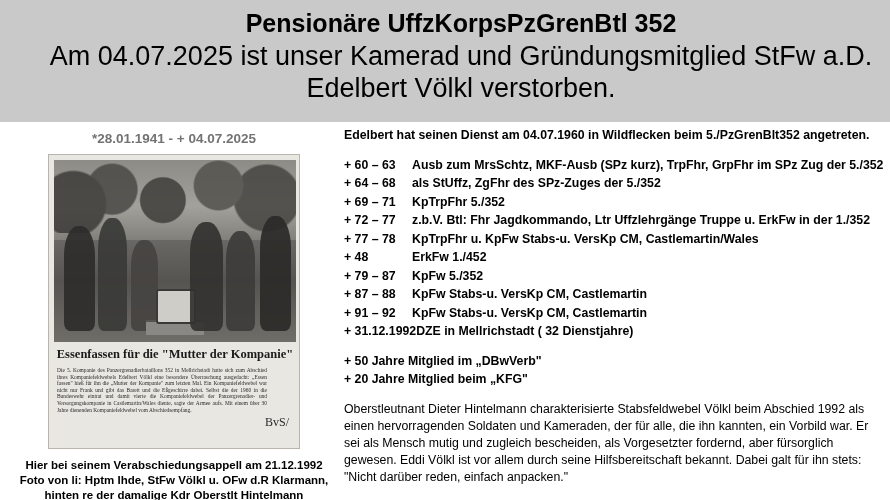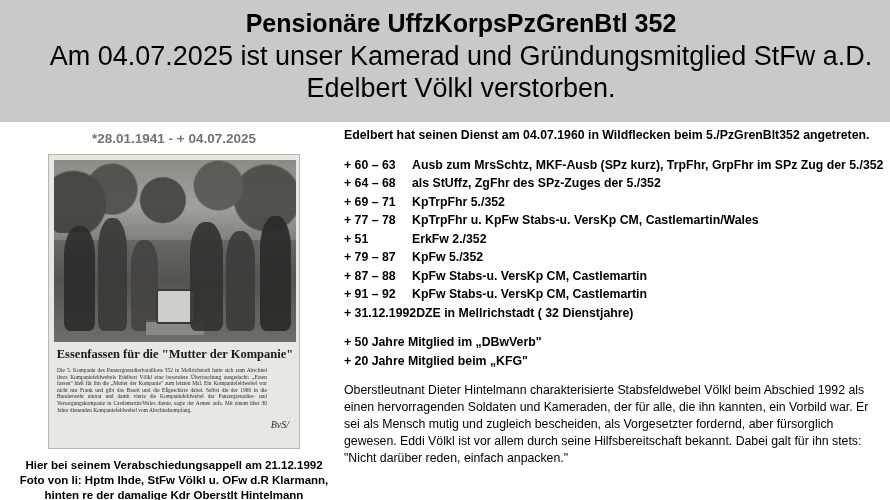--- a/index.html
+++ b/index.html
@@ -148,22 +148,21 @@
     font-size: 5.4px;
     line-height: 6.6px;
     text-align: justify;
     color: #2a2a2a;
   }
   .clip-sign {
     position: absolute;
     right: 10px;
     bottom: 18px;
     font-family: "Liberation Serif", serif;
-    font-style: italic;
-    font-size: 10px;
+    font-size: 12px;
     color: #2a2a2a;
   }
 
   .caption {
     margin-top: 9px;
     text-align: center;
     font-size: 11.5px;
     font-weight: bold;
     line-height: 15px;
     color: #000;
@@ -255,22 +254,23 @@
     </div>
   </div>
 
   <div class="right-col">
     <div class="intro">Edelbert hat seinen Dienst am 04.07.1960 in Wildflecken beim 5./PzGrenBlt352 angetreten.</div>
 
     <ul class="career-list">
       <li><span class="yrs">+ 60 – 63</span><span class="desc">Ausb zum MrsSchtz, MKF-Ausb (SPz kurz), TrpFhr, GrpFhr im SPz Zug der 5./352</span></li>
       <li><span class="yrs">+ 64 – 68</span><span class="desc">als StUffz, ZgFhr des SPz-Zuges der 5./352</span></li>
       <li><span class="yrs">+ 69 – 71</span><span class="desc">KpTrpFhr 5./352</span></li>
+      <li><span class="yrs">+ 72 – 77</span><span class="desc">z.b.V. Btl: Fhr Jagdkommando, Ltr Uffzlehrgänge Truppe u. ErkFw in der 1./352</span></li>
       <li><span class="yrs">+ 77 – 78</span><span class="desc">KpTrpFhr u. KpFw Stabs-u. VersKp CM, Castlemartin/Wales</span></li>
-      <li><span class="yrs">+ 51</span><span class="desc">ErkFw 2./352</span></li>
+      <li><span class="yrs">+ 48</span><span class="desc">ErkFw 1./452</span></li>
       <li><span class="yrs">+ 79 – 87</span><span class="desc">KpFw 5./352</span></li>
       <li><span class="yrs">+ 87 – 88</span><span class="desc">KpFw Stabs-u. VersKp CM, Castlemartin</span></li>
       <li><span class="yrs">+ 91 – 92</span><span class="desc">KpFw Stabs-u. VersKp CM, Castlemartin</span></li>
       <li><span class="yrs">+ 31.12.1992</span><span class="desc">DZE in Mellrichstadt ( 32 Dienstjahre)</span></li>
     </ul>
 
     <ul class="memb-list">
       <li>+ 50 Jahre Mitglied im „DBwVerb"</li>
       <li>+ 20 Jahre Mitglied beim „KFG"</li>
     </ul>

